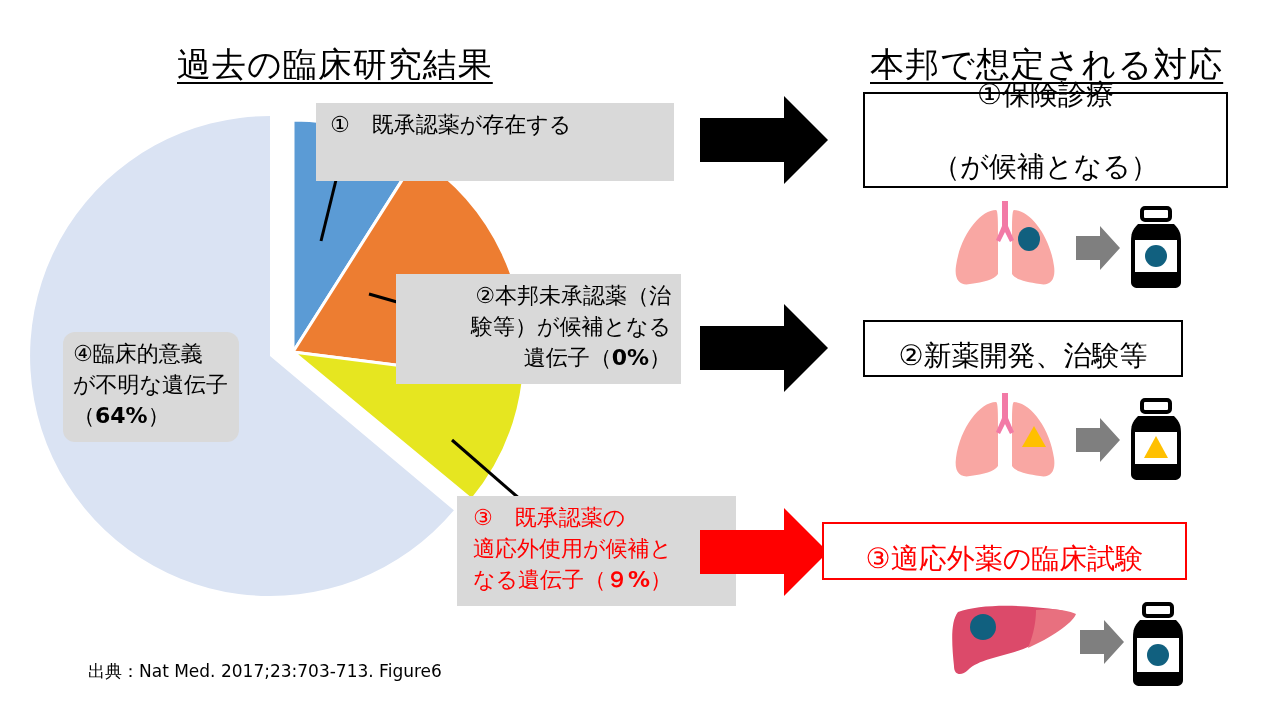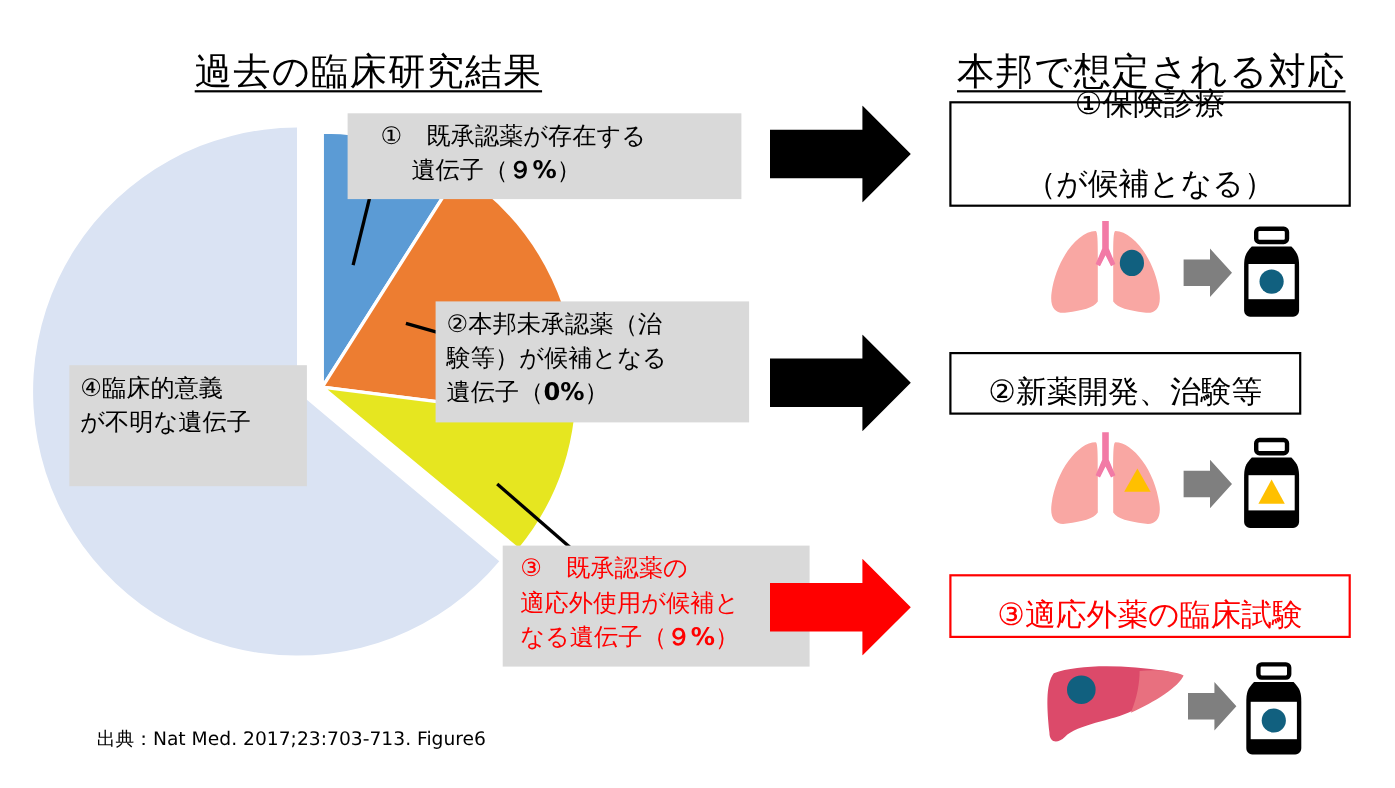--- a/index.html
+++ b/index.html
@@ -30,34 +30,34 @@
 
   <path d="M293,352 L417.3,156.1 A232,232 0 0 1 523.2,381.1 Z" fill="#ed7d31" stroke="#fff" stroke-width="3"></path>
 
   <path d="M293,352 L523.2,381.1 A232,232 0 0 1 471.9,500 Z" fill="#e6e620" stroke="#fff" stroke-width="3"></path>
 
   <line x1="321" y1="241" x2="336" y2="180" stroke="#000" stroke-width="3"></line>
   <line x1="369" y1="294" x2="397" y2="302" stroke="#000" stroke-width="3"></line>
   <line x1="452" y1="440" x2="521" y2="500" stroke="#000" stroke-width="3"></line>
 </svg>
 
-<div class="abs label" style="left:316px; top:103px; width:358px; height:78px; padding-left:30px;">
+<div class="abs label" style="left:316px; top:103px; width:358px; height:78px; padding-left:14px;">
   <div>①　既承認薬が存在する</div>
-  <div style="padding-left:28px;"><span>遺伝子（</span><span class="pct">９%</span><span>）</span></div>
 </div>
 
-<div class="abs label" style="left:396px; top:274px; width:285px; height:110px;">
+<div class="abs label" style="left:396px; top:274px; width:285px; height:110px;text-align:right;">
   <div>②本邦未承認薬（治</div>
   <div>験等）が候補となる</div>
   <div><span>遺伝子（</span><span class="pct">0%</span><span>）</span></div>
 </div>
 
-<div class="abs label" style="left:63px; top:332px; width:216px; height:110px;">
+<div class="abs label" style="left:63px; top:332px; width:176px; height:110px;border-radius:12px;">
   <div>④臨床的意義</div>
   <div>が不明な遺伝子</div>
+  <div><span>（</span><span class="pct">64%</span><span>）</span></div>
 </div>
 
 <div class="abs label red" style="left:414px; top:496px; width:279px; height:110px; padding-left:16px;margin-left:43px;">
   <div>③　既承認薬の</div>
   <div>適応外使用が候補と</div>
   <div><span>なる遺伝子（</span><span class="pct">９%</span><span>）</span></div>
 </div>
 
 <svg class="abs" style="left:700px; top:96px;" width="130" height="88">
   <polygon points="0,22 84,22 84,0 128,44 84,88 84,66 0,66" fill="#000"></polygon>
@@ -69,21 +69,21 @@
   <polygon points="0,22 84,22 84,0 128,44 84,88 84,66 0,66" fill="#ff0000"></polygon>
 </svg>
 
 <div class="abs outcome" style="left:863px; top:92px; width:365px; height:96px;">
   <div>①保険診療</div>
   <div>（が候補となる）</div>
 </div>
 <div class="abs outcome" style="left:863px; top:320px; width:320px; height:57px;">
   <div>②新薬開発、治験等</div>
 </div>
-<div class="abs outcome red-box" style="left:863px; top:522px; width:365px; height:58px;">
+<div class="abs outcome red-box" style="left:822px; top:522px; width:365px; height:58px;">
   <div>③適応外薬の臨床試験</div>
 </div>
 
 <svg class="abs" style="left:940px; top:196px;" width="270" height="96">
   <g>
     <path d="M56,14 C40,14 20,40 16,70 C14,84 20,90 30,88 C44,86 54,84 58,78 L58,40 C58,26 58,14 56,14 Z" fill="#f9a7a3"></path>
     <path d="M74,14 C90,14 110,40 114,70 C116,84 110,90 100,88 C86,86 76,84 72,78 L72,40 C72,26 72,14 74,14 Z" fill="#f9a7a3"></path>
     <path d="M62,5 L68,5 L68,30 L74,44 L70,46 L65,36 L60,46 L56,44 L62,30 Z" fill="#f27aa6"></path>
     <ellipse cx="89" cy="43" rx="11" ry="12" fill="#11607f"></ellipse>
   </g>

